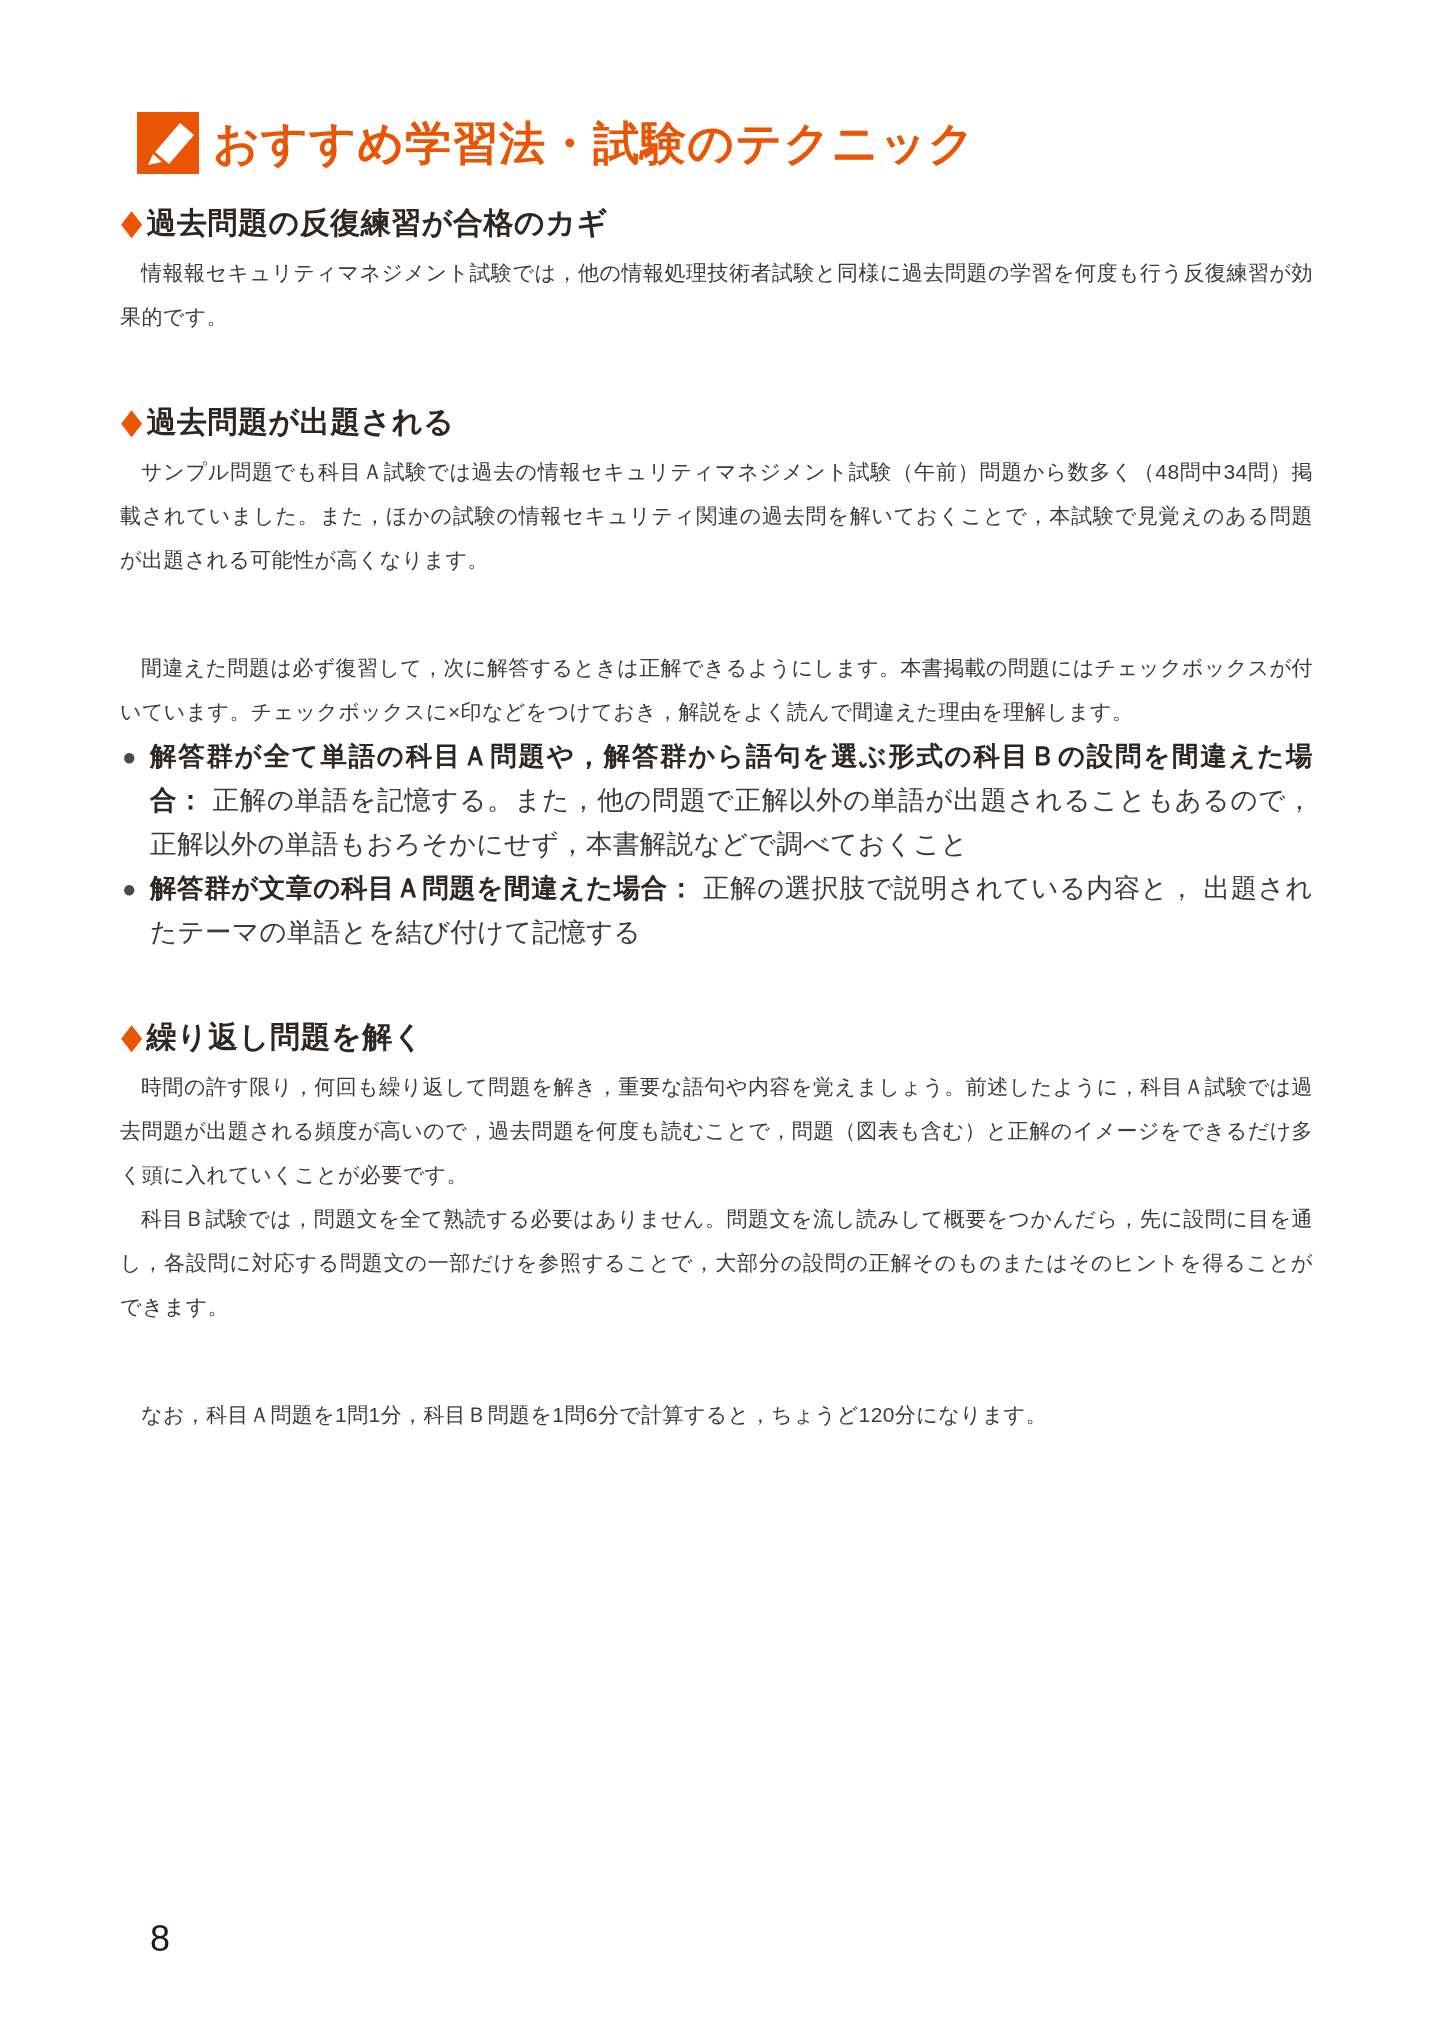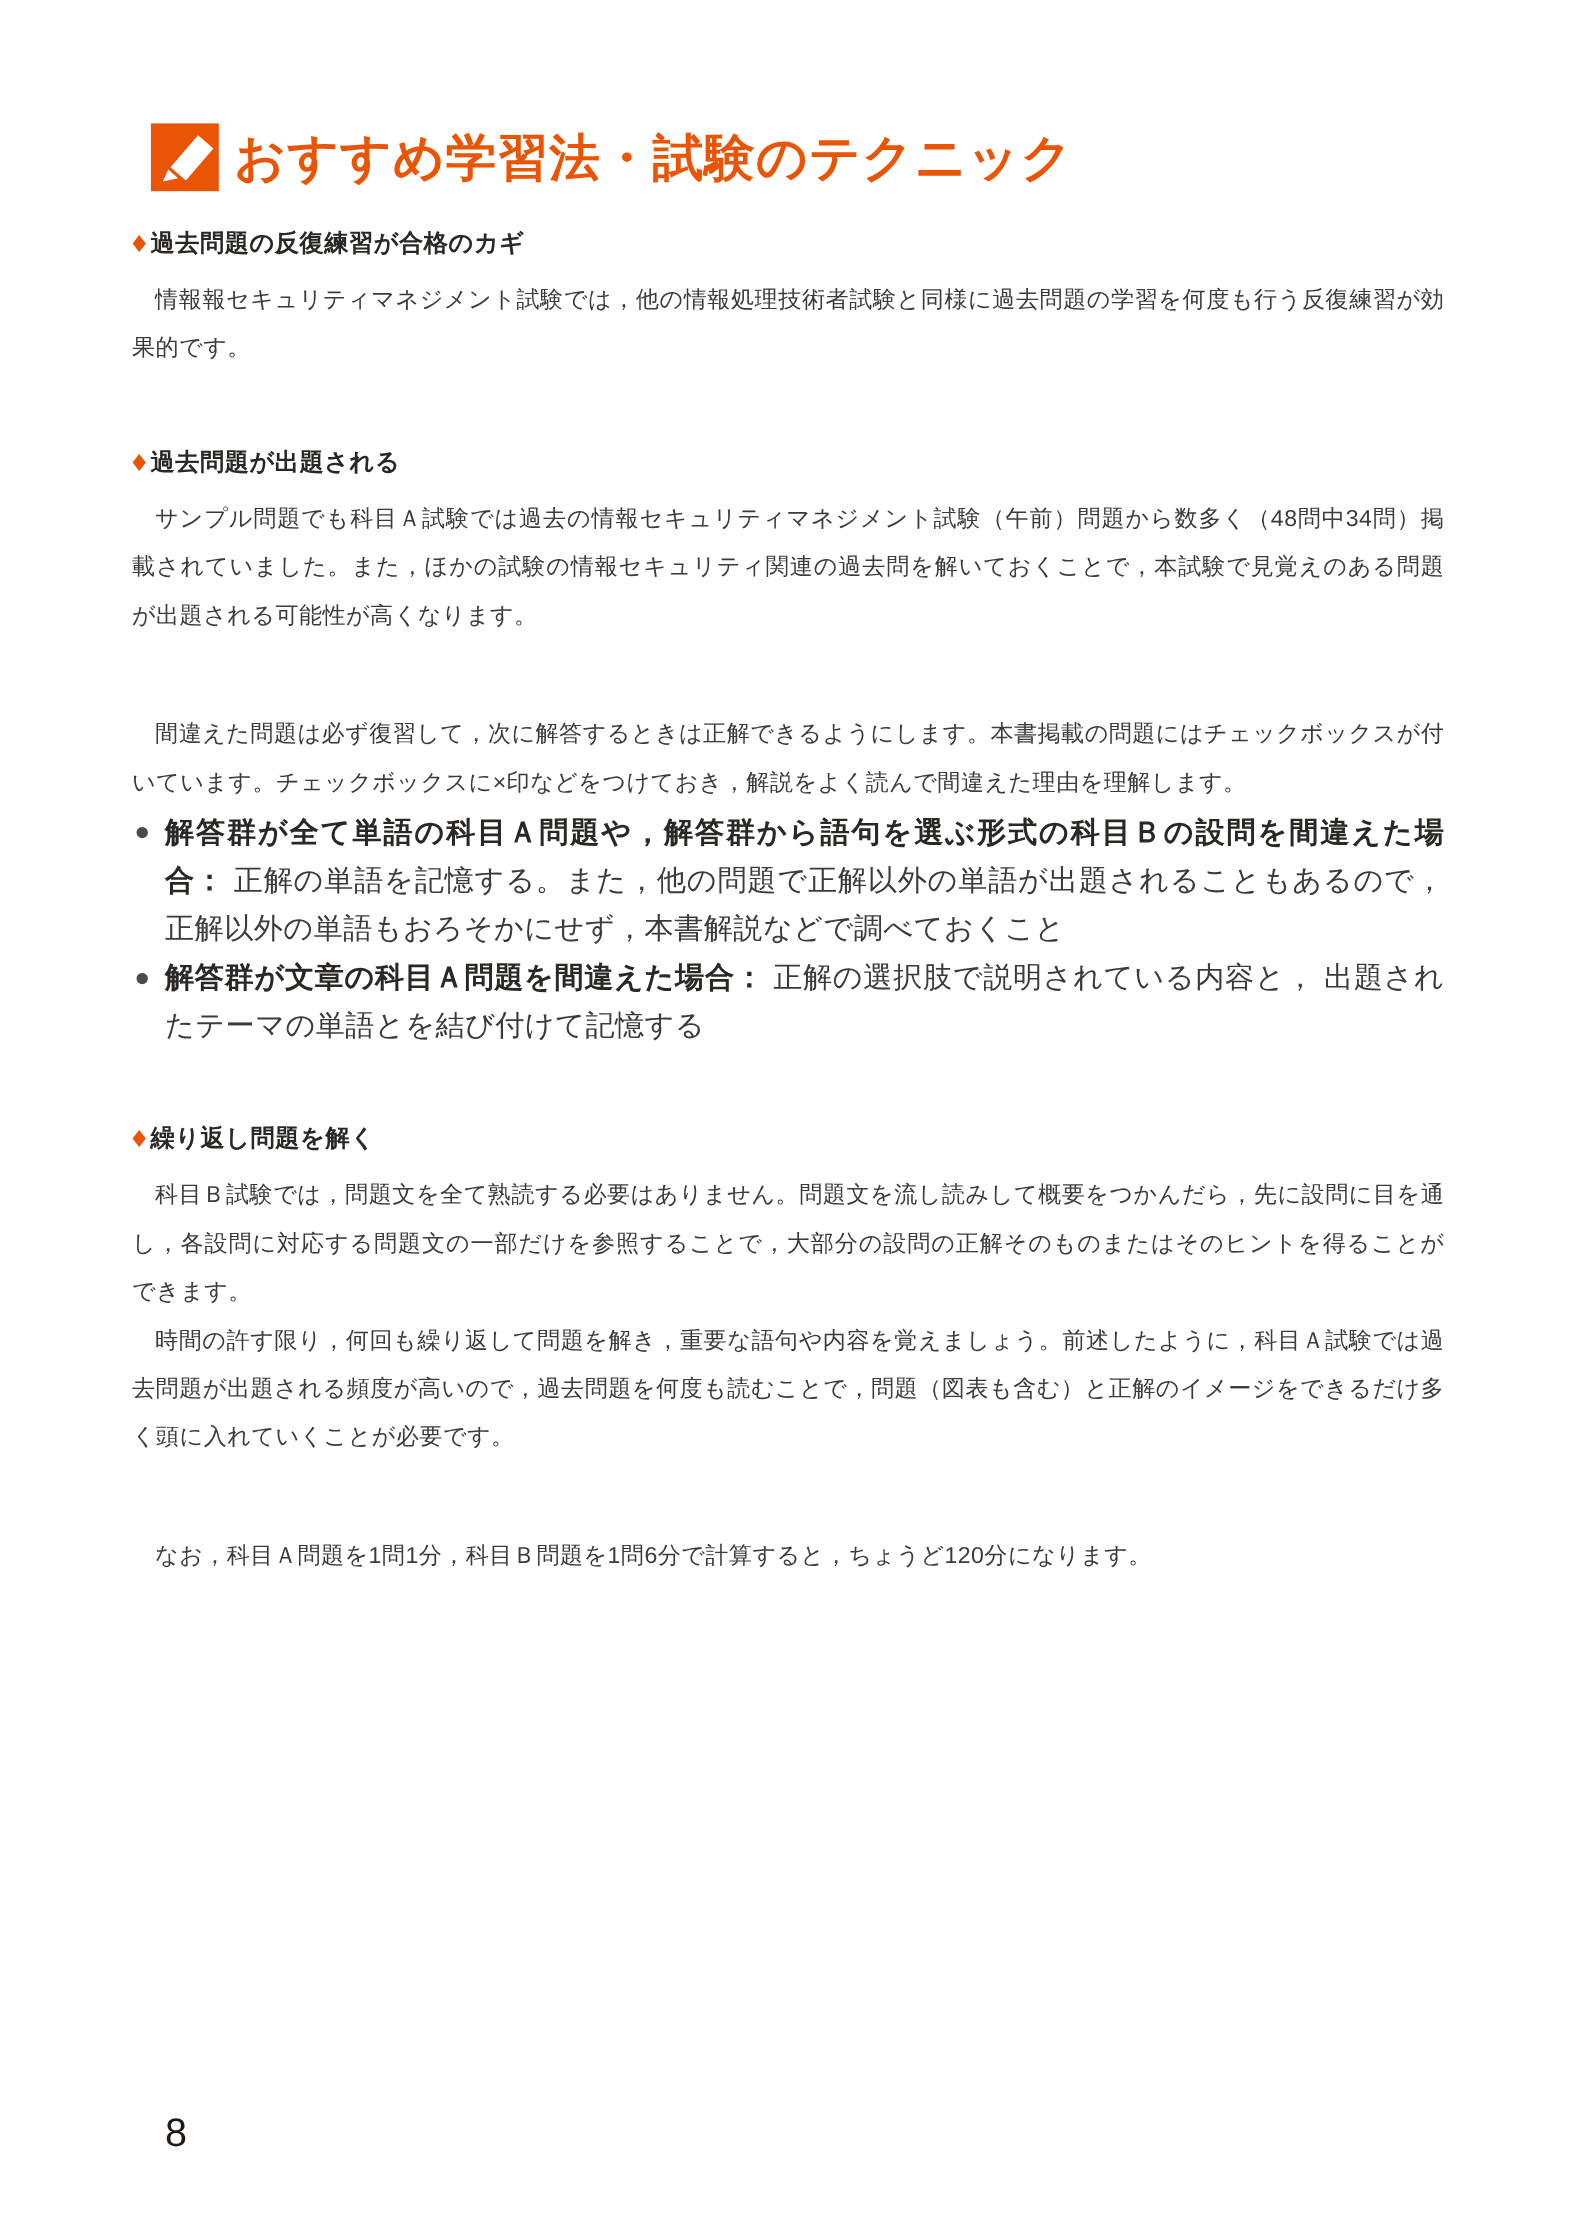--- a/index.html
+++ b/index.html
@@ -20,22 +20,22 @@
   .title-row{display:flex;align-items:center;gap:14px;margin-left:6px;padding-left:11px;}
   .title-icon{width:62px;height:62px;flex:0 0 62px;display:block;}
   .page-title{
     margin:0;font-size:46px;line-height:62px;font-weight:bold;
     color:var(--accent);letter-spacing:1px;white-space:nowrap;
   }
   
   .sec{margin-top:64px;}
   .sec.first{margin-top:30px;}
   .sec-head{
-    margin:0 0 9px 0;font-size:22px;line-height:38px;font-weight:bold;
-    color:var(--head-ink);letter-spacing:0.5px;font-family:Liberation Mono, monospace;
+    margin:0 0 9px 0;font-size:30px;line-height:38px;font-weight:bold;
+    color:var(--head-ink);letter-spacing:0.5px;
   }
   .diamond{
     color:var(--accent);display:inline-block;
     transform:scale(0.92,1.18);transform-origin:center 60%;
     margin-right:3px;
   }
   p.body{
     margin:0;font-size:21px;line-height:44px;letter-spacing:0.4px;
     text-indent:1em;text-align:justify;
   }
@@ -84,22 +84,22 @@
         <span class="bullet-dot">●</span><span class="b-label">解答群が全て単語の科目Ａ問題や，解答群から語句を選ぶ形式の科目Ｂの設問を間違えた場合：</span><span> 正解の単語を記憶する。また，他の問題で正解以外の単語が出題されることもあるので，正解以外の単語もおろそかにせず，本書解説などで調べておくこと</span>
       </li>
       <li>
         <span class="bullet-dot">●</span><span class="b-label">解答群が文章の科目Ａ問題を間違えた場合：</span><span> 正解の選択肢で説明されている内容と， 出題されたテーマの単語とを結び付けて記憶する</span>
       </li>
     </ul>
   </section>
 
   <section class="sec">
     <h2 class="sec-head"><span class="diamond">◆</span><span>繰り返し問題を解く</span></h2>
+    <p class="body">時間の許す限り，何回も繰り返して問題を解き，重要な語句や内容を覚えましょう。前述したように，科目Ａ試験では過去問題が出題される頻度が高いので，過去問題を何度も読むことで，問題（図表も含む）と正解のイメージをできるだけ多く頭に入れていくことが必要です。</p>
     <p class="body">科目Ｂ試験では，問題文を全て熟読する必要はありません。問題文を流し読みして概要をつかんだら，先に設問に目を通し，各設問に対応する問題文の一部だけを参照することで，大部分の設問の正解そのものまたはそのヒントを得ることができます。</p>
-    <p class="body">時間の許す限り，何回も繰り返して問題を解き，重要な語句や内容を覚えましょう。前述したように，科目Ａ試験では過去問題が出題される頻度が高いので，過去問題を何度も読むことで，問題（図表も含む）と正解のイメージをできるだけ多く頭に入れていくことが必要です。</p>
   </section>
 
   <section class="sec">
     <p class="body">なお，科目Ａ問題を1問1分，科目Ｂ問題を1問6分で計算すると，ちょうど120分になります。</p>
   </section>
 
 </div>
 
 <div class="page-num">8</div>
 

